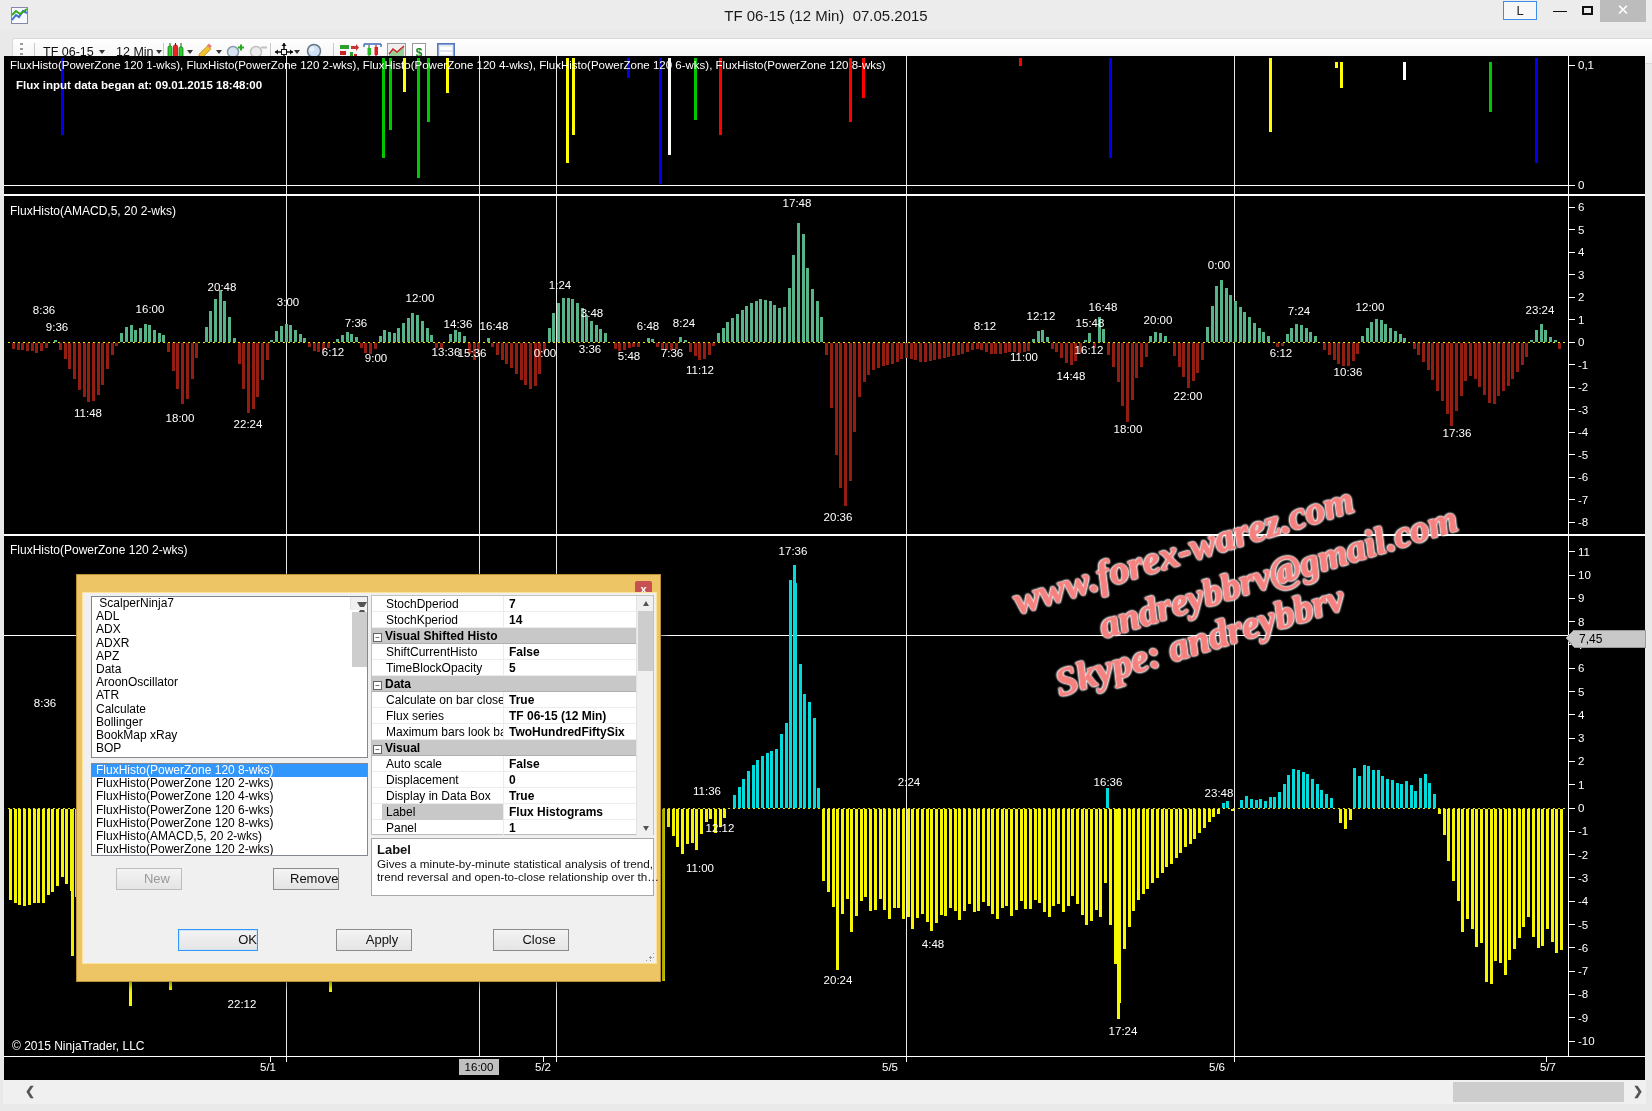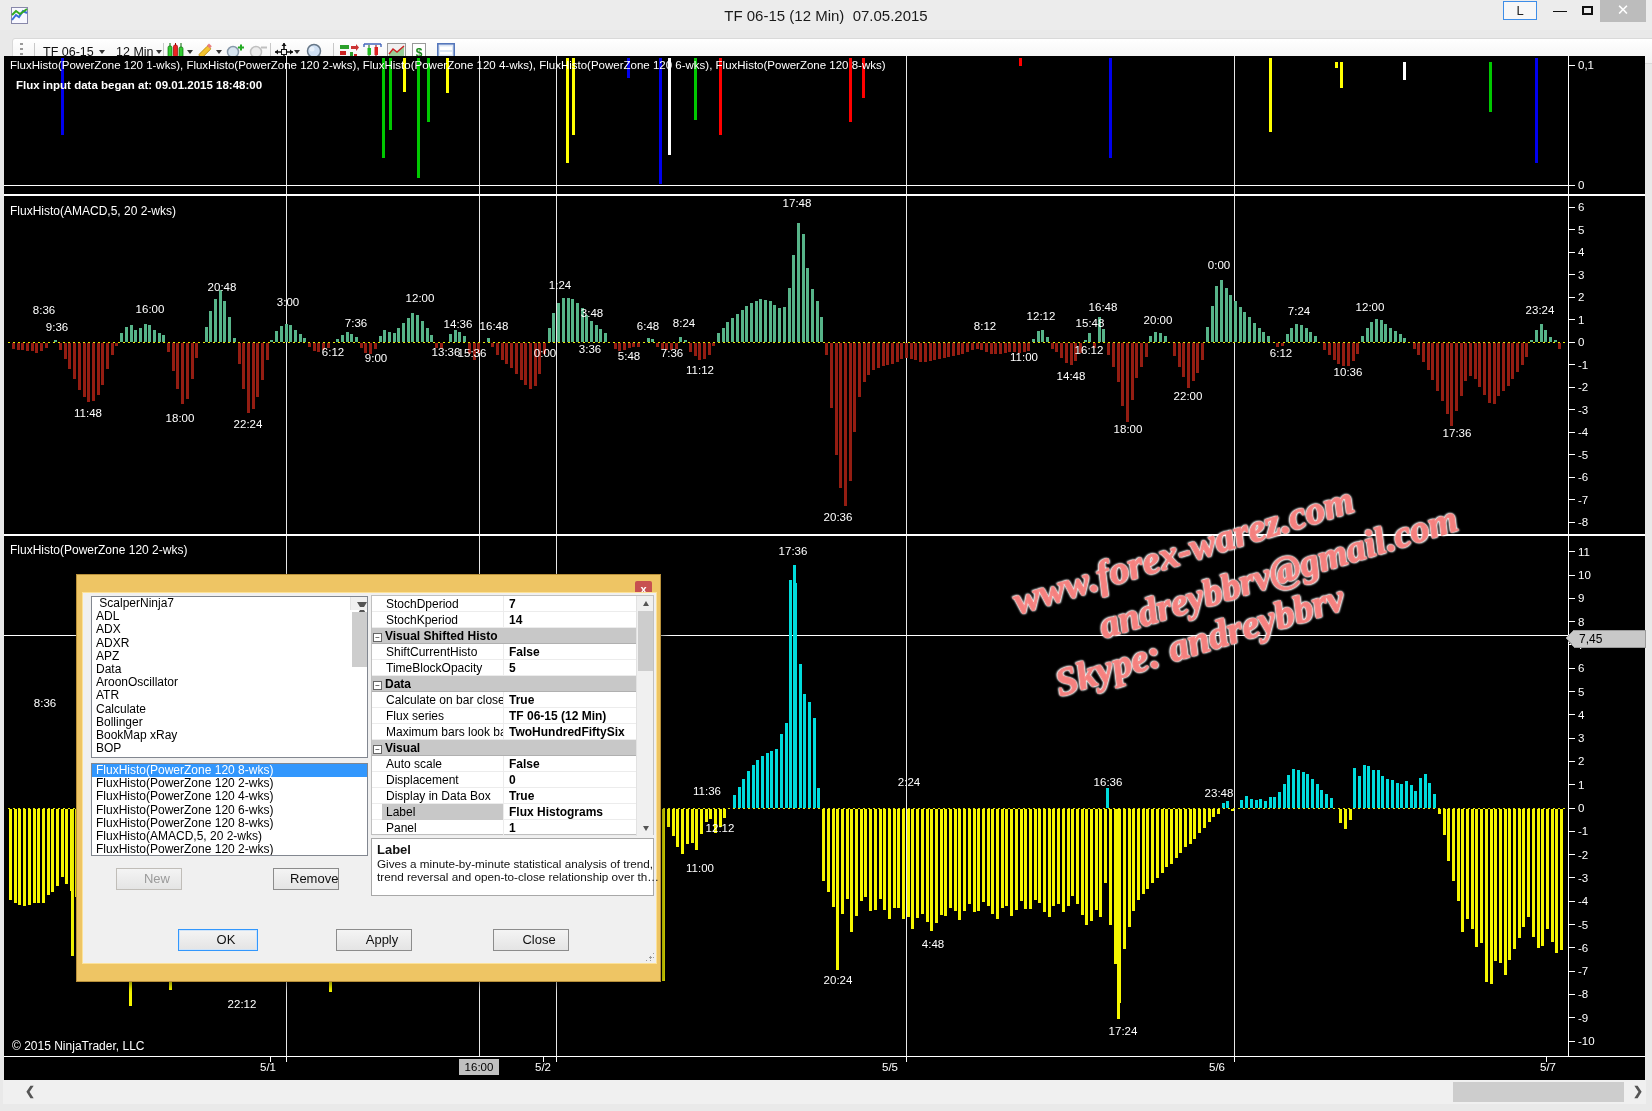--- a/index.html
+++ b/index.html
@@ -1103,20 +1103,20 @@
             <div class="sbarr" style="top:0">
               <div class="tup"></div>
             </div>
             <div class="sbthumb" style="top:15px;height:60px"></div>
             <div class="sbarr" style="bottom:0">
               <div class="tdn"></div>
             </div>
           </div>
   </div>
   <div id="desc"><b style="font-size:13px">Label</b><br><span style="white-space:nowrap">Gives a minute-by-minute statistical analysis of trend,</span><br><span style="white-space:nowrap">trend reversal and open-to-close relationship over th…</span></div>
-  <div class="btn" style="left:95px; top:336px; width:80px; height:22px; line-height:20px; border:1px solid #3297fd; box-shadow:inset 0 0 0 1px #cfe4f9;">OK</div>
+  <div class="btn" style="left:95px; top:336px; width:80px; height:22px; line-height:20px; border:1px solid #3297fd; box-shadow:inset 0 0 0 1px #cfe4f9;text-align:right;">OK</div>
   <div class="btn" style="left:253px; top:336px; width:76px; height:22px; line-height:20px;">Apply</div>
   <div class="btn" style="left:410px; top:336px; width:76px; height:22px; line-height:20px;">Close</div>
   <div style="position:absolute; right:2px; bottom:2px; width:9px; height:9px;
     background-image:radial-gradient(circle at 1.5px 1.5px, #9a9a9a 1.2px, transparent 1.4px);
     background-size:4px 4px; clip-path:polygon(100% 0, 100% 100%, 0 100%);"></div>
  </div>
 </div>
 </div>
 </body></html>

